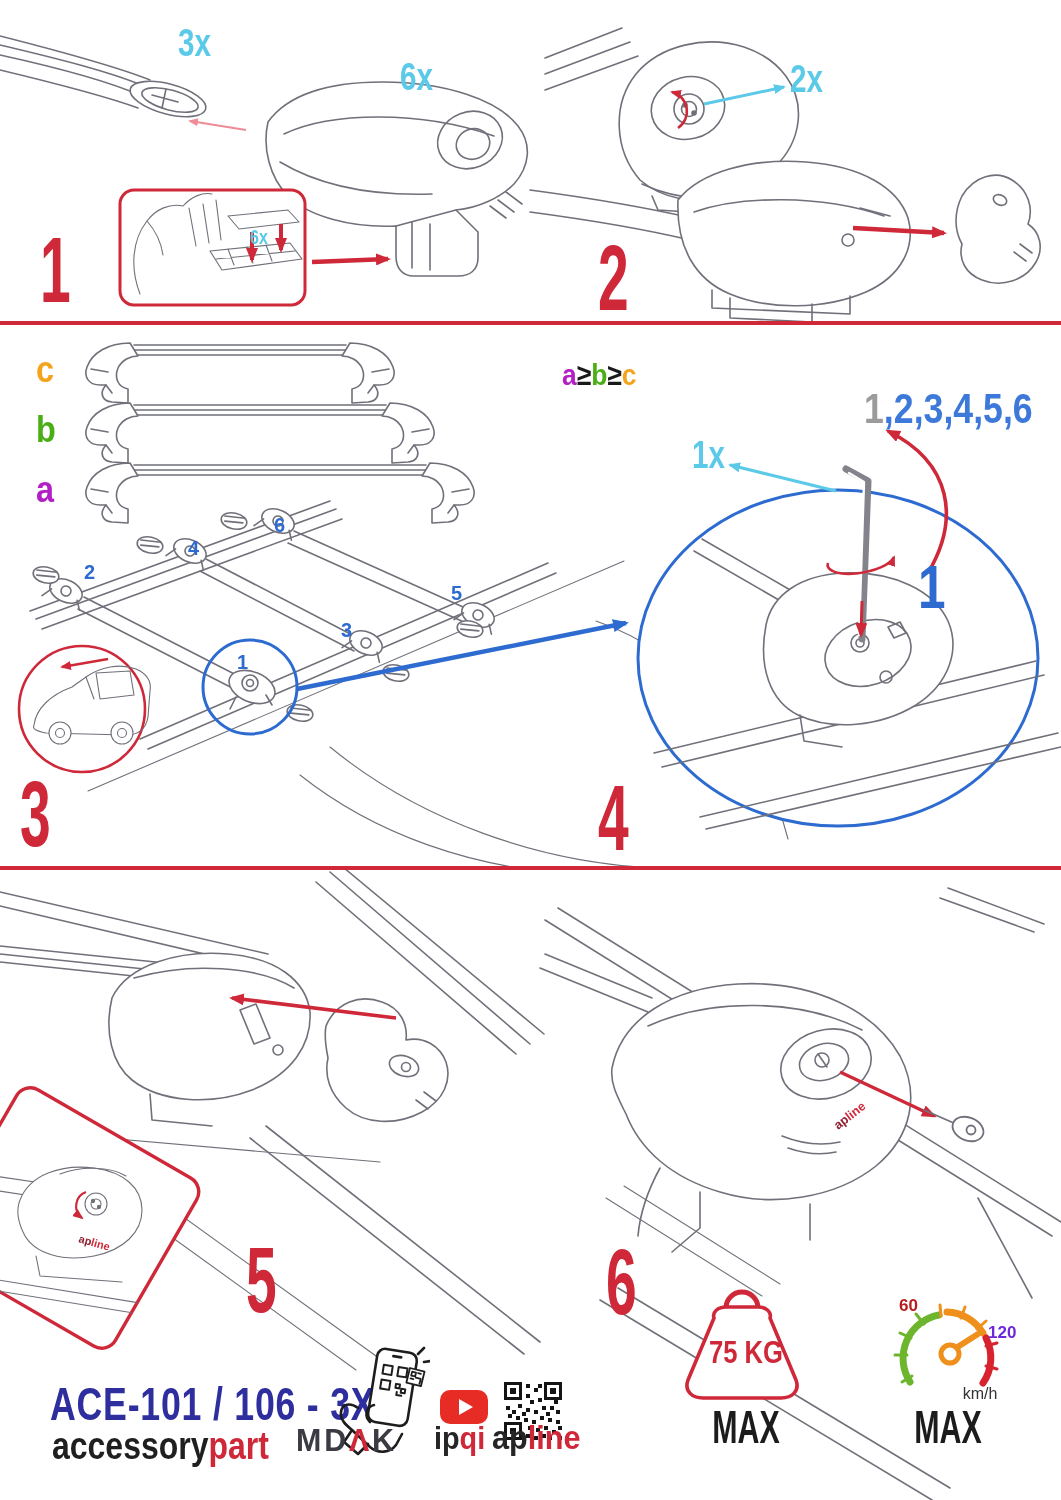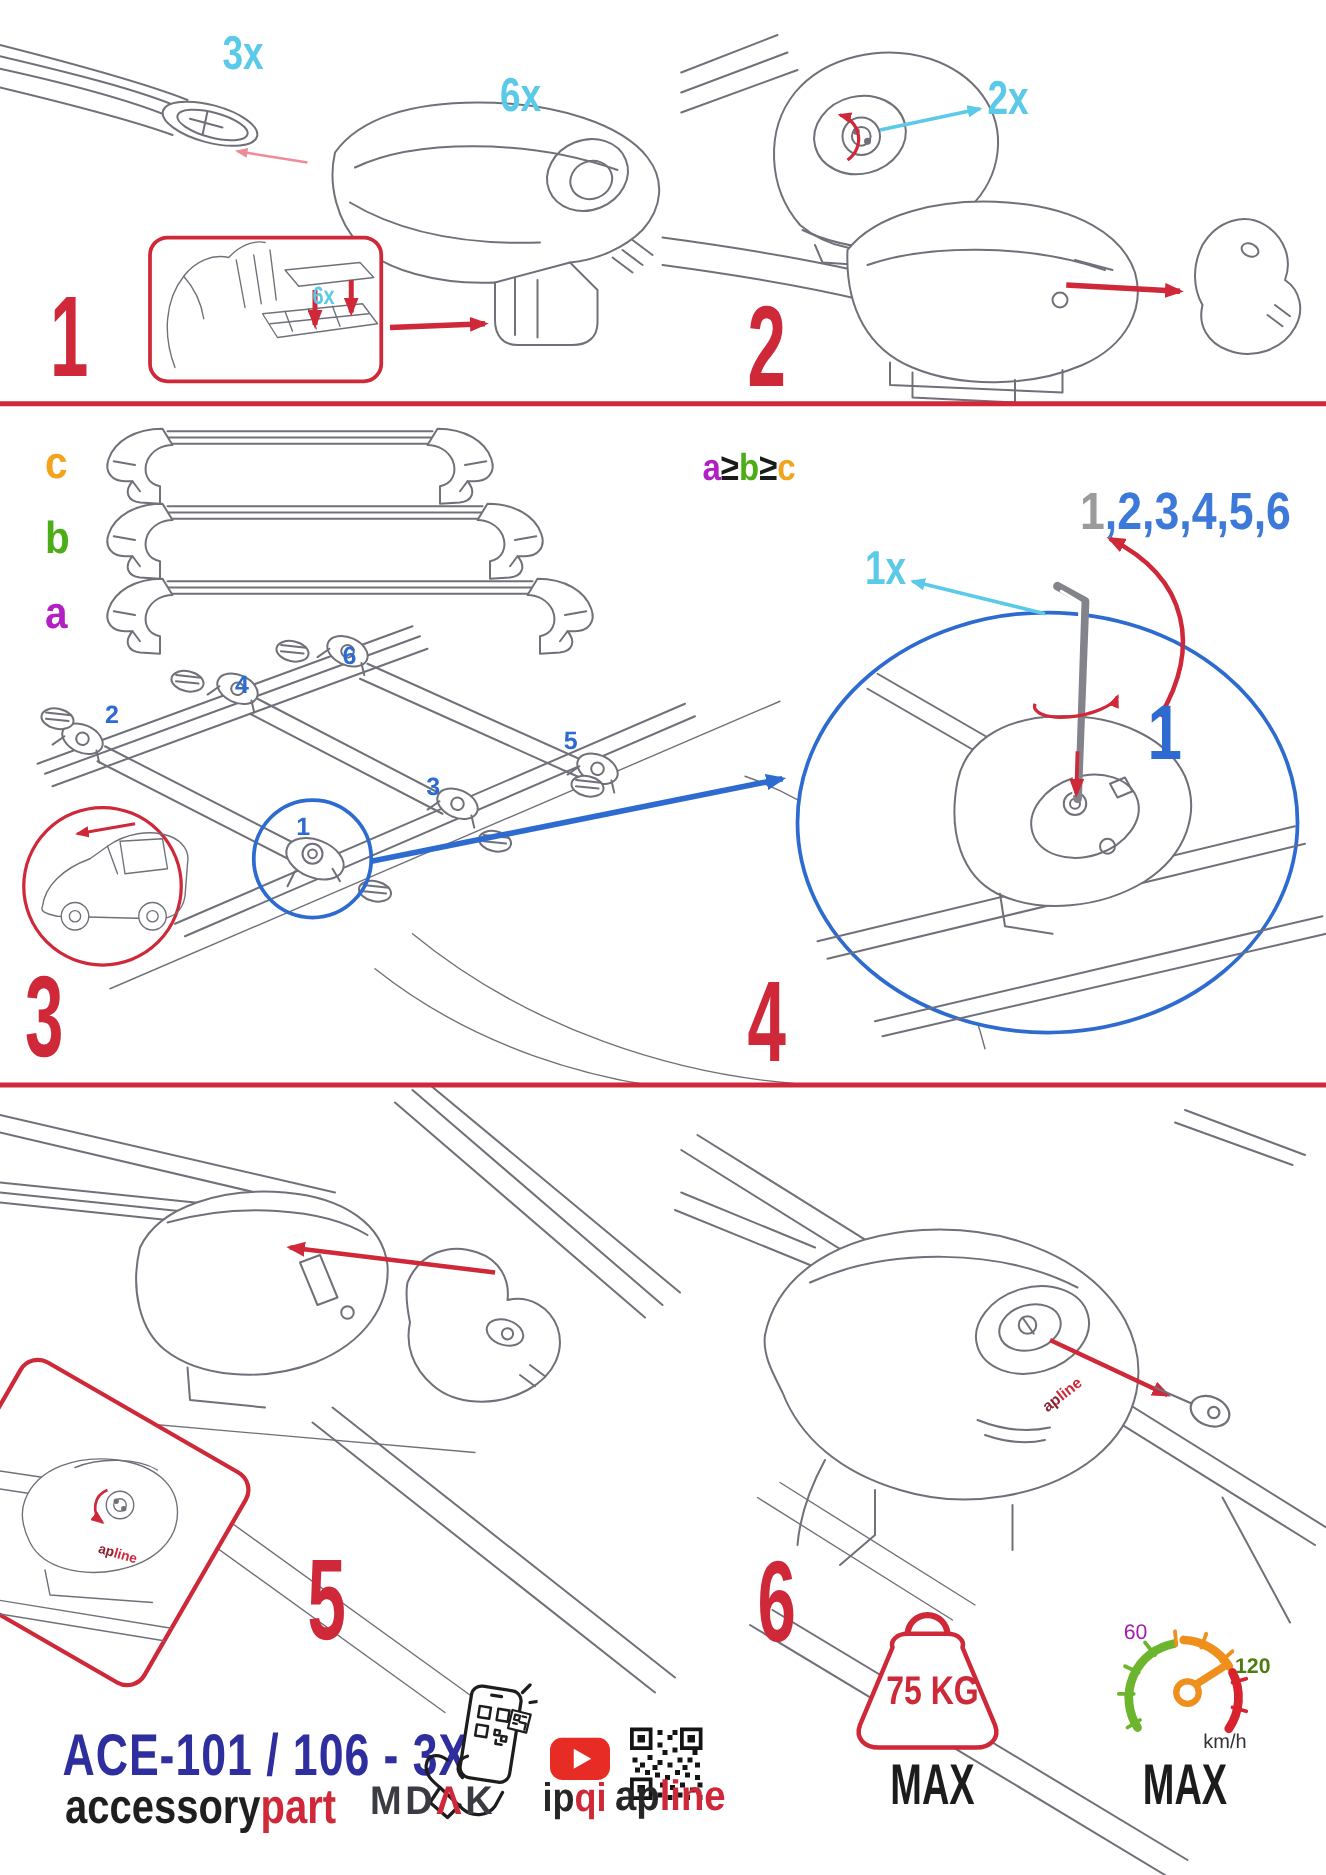--- a/index.html
+++ b/index.html
@@ -23,22 +23,22 @@
   .accpart .suf{color:#cf2839;}
   .mdak{font-size:32px;font-weight:700;color:#3b3b43;letter-spacing:3px;transform:scaleX(.95);transform-origin:0 0;}
   .mdak .lam{color:#cf2839;}
   .ipqi{font-size:32px;font-weight:600;color:#262626;transform:scaleX(.9);transform-origin:0 0;}
   .ipqi .suf{color:#cf2839;}
   .apline{font-size:34px;font-weight:600;color:#262626;transform:scaleX(.9);transform-origin:0 0;}
   .apline .suf{color:#cf2839;}
   .ctr{display:block;text-align:center;}
   .kg{font-size:32px;font-weight:700;color:#cf2839;transform:scaleX(.8);transform-origin:50% 0;}
   .max{font-size:46px;font-weight:700;color:#1c1c1c;transform:scaleX(.66);transform-origin:50% 0;}
-  .gauge-lo{font-size:17px;font-weight:400;color:#a21caf;}
-  .gauge-hi{font-size:17px;font-weight:700;color:#4d7c0f;}
+  .gauge-lo{font-size:17px;font-weight:700;color:#b91c1c;}
+  .gauge-hi{font-size:17px;font-weight:700;color:#6d28d9;}
   .kmh{font-size:16px;font-weight:400;color:#333;}
   .brandtxt{font:700 11px "Liberation Sans",sans-serif;}
   .brandtxt6{font:700 12.5px "Liberation Sans",sans-serif;}
   .bt-dark{fill:#8d2030;}
   .bt-red{fill:#cf2839;}
 </style>
 </head>
 <body>
 
 <div class="sheet">

